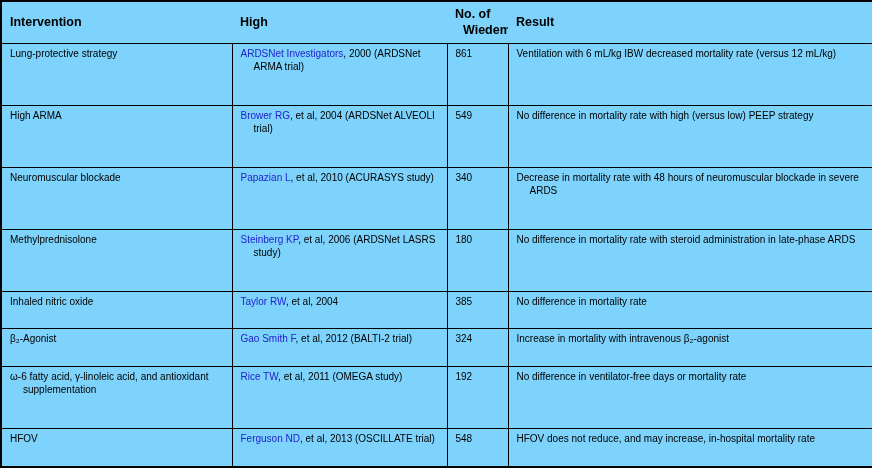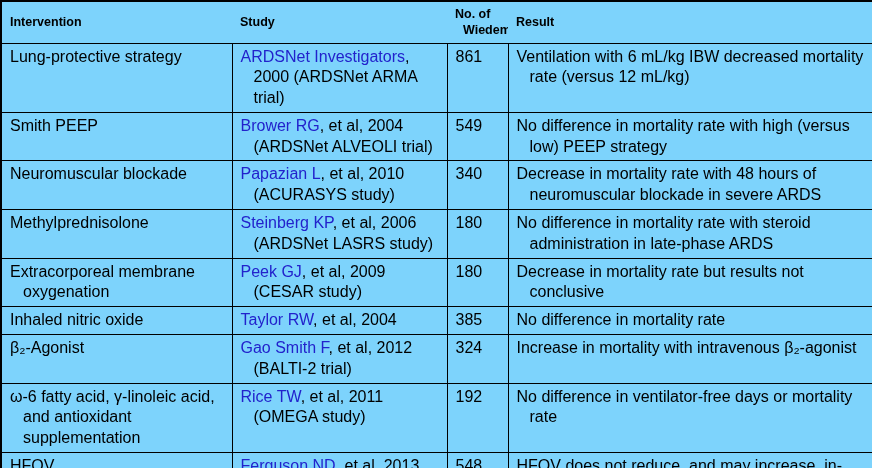--- a/index.html
+++ b/index.html
@@ -17,21 +17,21 @@
     border-collapse: collapse;
     table-layout: fixed;
     border: 2px solid #000000;
   }
   table.trials th,
   table.trials td {
     border: 1px solid #000000;
     vertical-align: top;
     text-align: left;
     padding: 3px 4px 3px 8px;
-    font-size: 16px;
+    font-size: 10px;
     line-height: 1.3;
     font-weight: normal;
     overflow: hidden;
   }
   table.trials thead th {
     border-left: none;
     border-right: none;
     border-bottom: 1px solid #000000;
     vertical-align: middle;
     font-weight: bold;
@@ -52,21 +52,21 @@
   <table class="trials">
     <colgroup>
       <col style="width:231px">
       <col style="width:215px">
       <col style="width:61px">
       <col style="width:365px">
     </colgroup>
     <thead>
       <tr>
         <th><span>Intervention</span></th>
-        <th><span>Study</span></th>
+        <th><span>High</span></th>
         <th class="col-patients">
             <div class="hang-sm">No. of Wiedemann</div>
           </th>
         <th><span>Result</span></th>
       </tr>
     </thead>
     <tbody>
       <tr>
         <td>
             <div class="hang">Lung-protective strategy</div>
@@ -74,21 +74,21 @@
         <td>
             <div class="hang"><a class="study-link" style="color: rgb(34, 34, 204);">ARDSNet Investigators</a><span>, 2000 (ARDSNet ARMA trial)</span></div>
           </td>
         <td class="col-patients">861</td>
         <td>
             <div class="hang">Ventilation with 6 mL/kg IBW decreased mortality rate (versus 12 mL/kg)</div>
           </td>
       </tr>
       <tr>
         <td>
-            <div class="hang">Smith PEEP</div>
+            <div class="hang">High ARMA</div>
           </td>
         <td>
             <div class="hang"><a class="study-link" style="color: rgb(34, 34, 204);">Brower RG</a><span>, et al, 2004 (ARDSNet ALVEOLI trial)</span></div>
           </td>
         <td class="col-patients">549</td>
         <td>
             <div class="hang">No difference in mortality rate with high (versus low) PEEP strategy</div>
           </td>
       </tr>
       <tr>
@@ -106,32 +106,20 @@
       <tr>
         <td>
             <div class="hang">Methylprednisolone</div>
           </td>
         <td>
             <div class="hang"><a class="study-link" style="color: rgb(34, 34, 204); margin-top: 16px;">Steinberg KP</a><span>, et al, 2006 (ARDSNet LASRS study)</span></div>
           </td>
         <td class="col-patients">180</td>
         <td>
             <div class="hang">No difference in mortality rate with steroid administration in late-phase ARDS</div>
-          </td>
-      </tr>
-      <tr>
-        <td>
-            <div class="hang">Extracorporeal membrane oxygenation</div>
-          </td>
-        <td>
-            <div class="hang"><a class="study-link" style="color: rgb(34, 34, 204);">Peek GJ</a><span>, et al, 2009 (CESAR study)</span></div>
-          </td>
-        <td class="col-patients">180</td>
-        <td>
-            <div class="hang">Decrease in mortality rate but results not conclusive</div>
           </td>
       </tr>
       <tr>
         <td>
             <div class="hang">Inhaled nitric oxide</div>
           </td>
         <td>
             <div class="hang"><a class="study-link" style="color: rgb(34, 34, 204);">Taylor RW</a><span>, et al, 2004</span></div>
           </td>
         <td class="col-patients">385</td>

